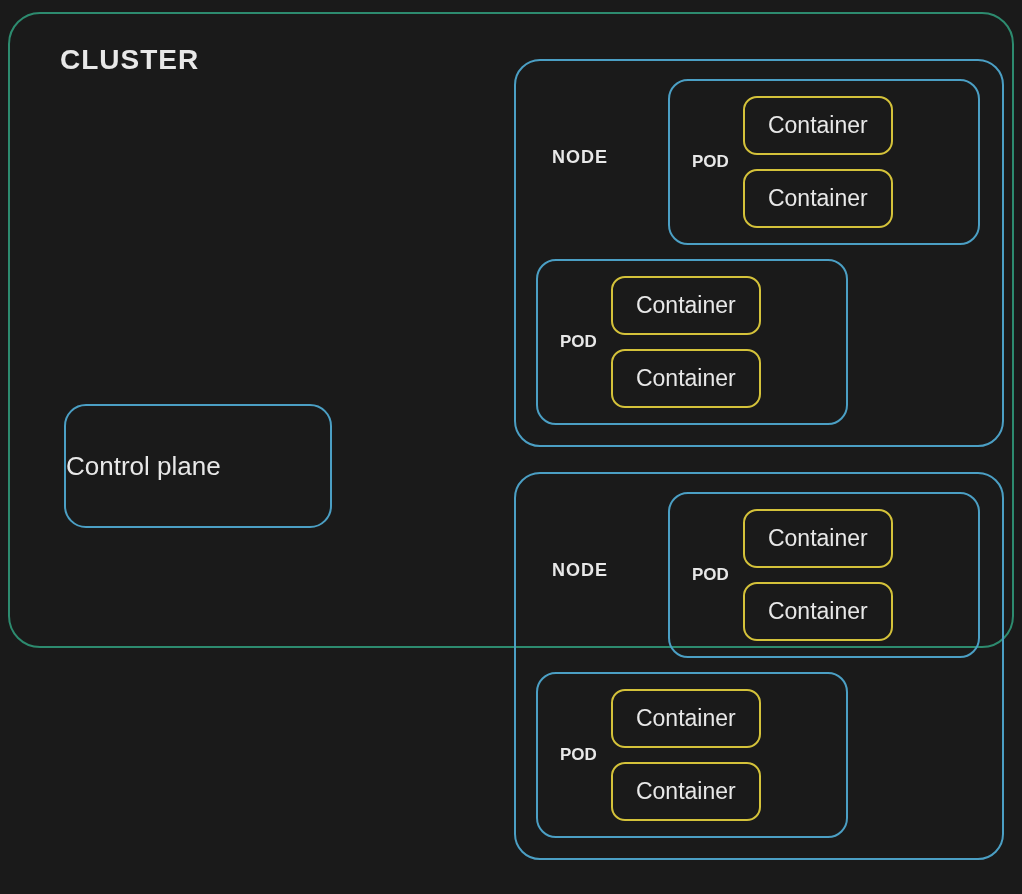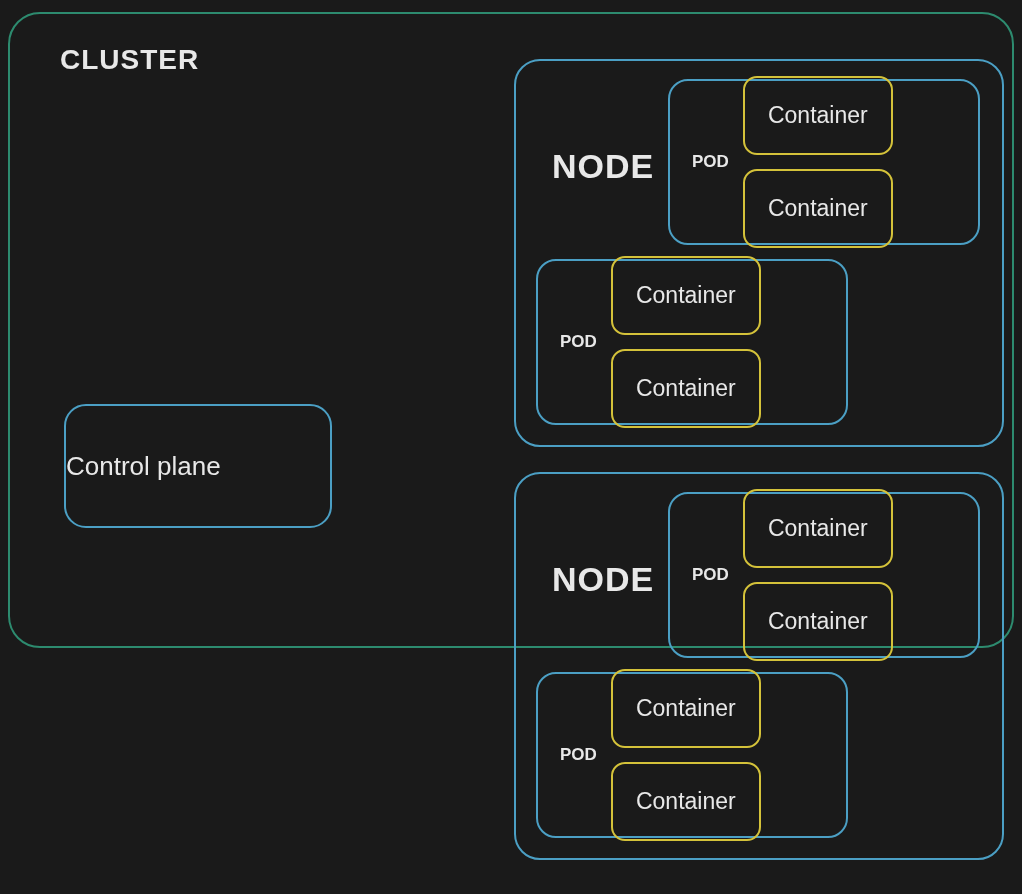--- a/index.html
+++ b/index.html
@@ -49,21 +49,21 @@
       position: absolute;
       width: 490px;
       height: 388px;
       border: 2px solid #4b9fc4;
       border-radius: 26px;
     }
     .node-1 { top: 45px; left: 504px; }
     .node-2 { top: 458px; left: 504px; }
     .node-label {
       position: absolute;
-      font-size: 34px;
+      font-size: 18px;
       font-weight: 600;
       letter-spacing: 1px;
       top: 86px;
       left: 36px;
     }
     .pod {
       position: absolute;
       border: 2px solid #4b9fc4;
       border-radius: 20px;
       display: flex;
@@ -88,21 +88,21 @@
       margin-right: 14px;
     }
     .container-stack {
       display: flex;
       flex-direction: column;
       gap: 14px;
     }
     .container-box {
       border: 2px solid #d4c23a;
       border-radius: 14px;
-      padding: 24px 20px;
+      padding: 14px 20px;
       font-size: 23px;
       font-weight: 400;
       color: #e8e8e8;
       text-align: center;
       min-width: 150px;
     }
   </style>
 </head>
 <body>
 

